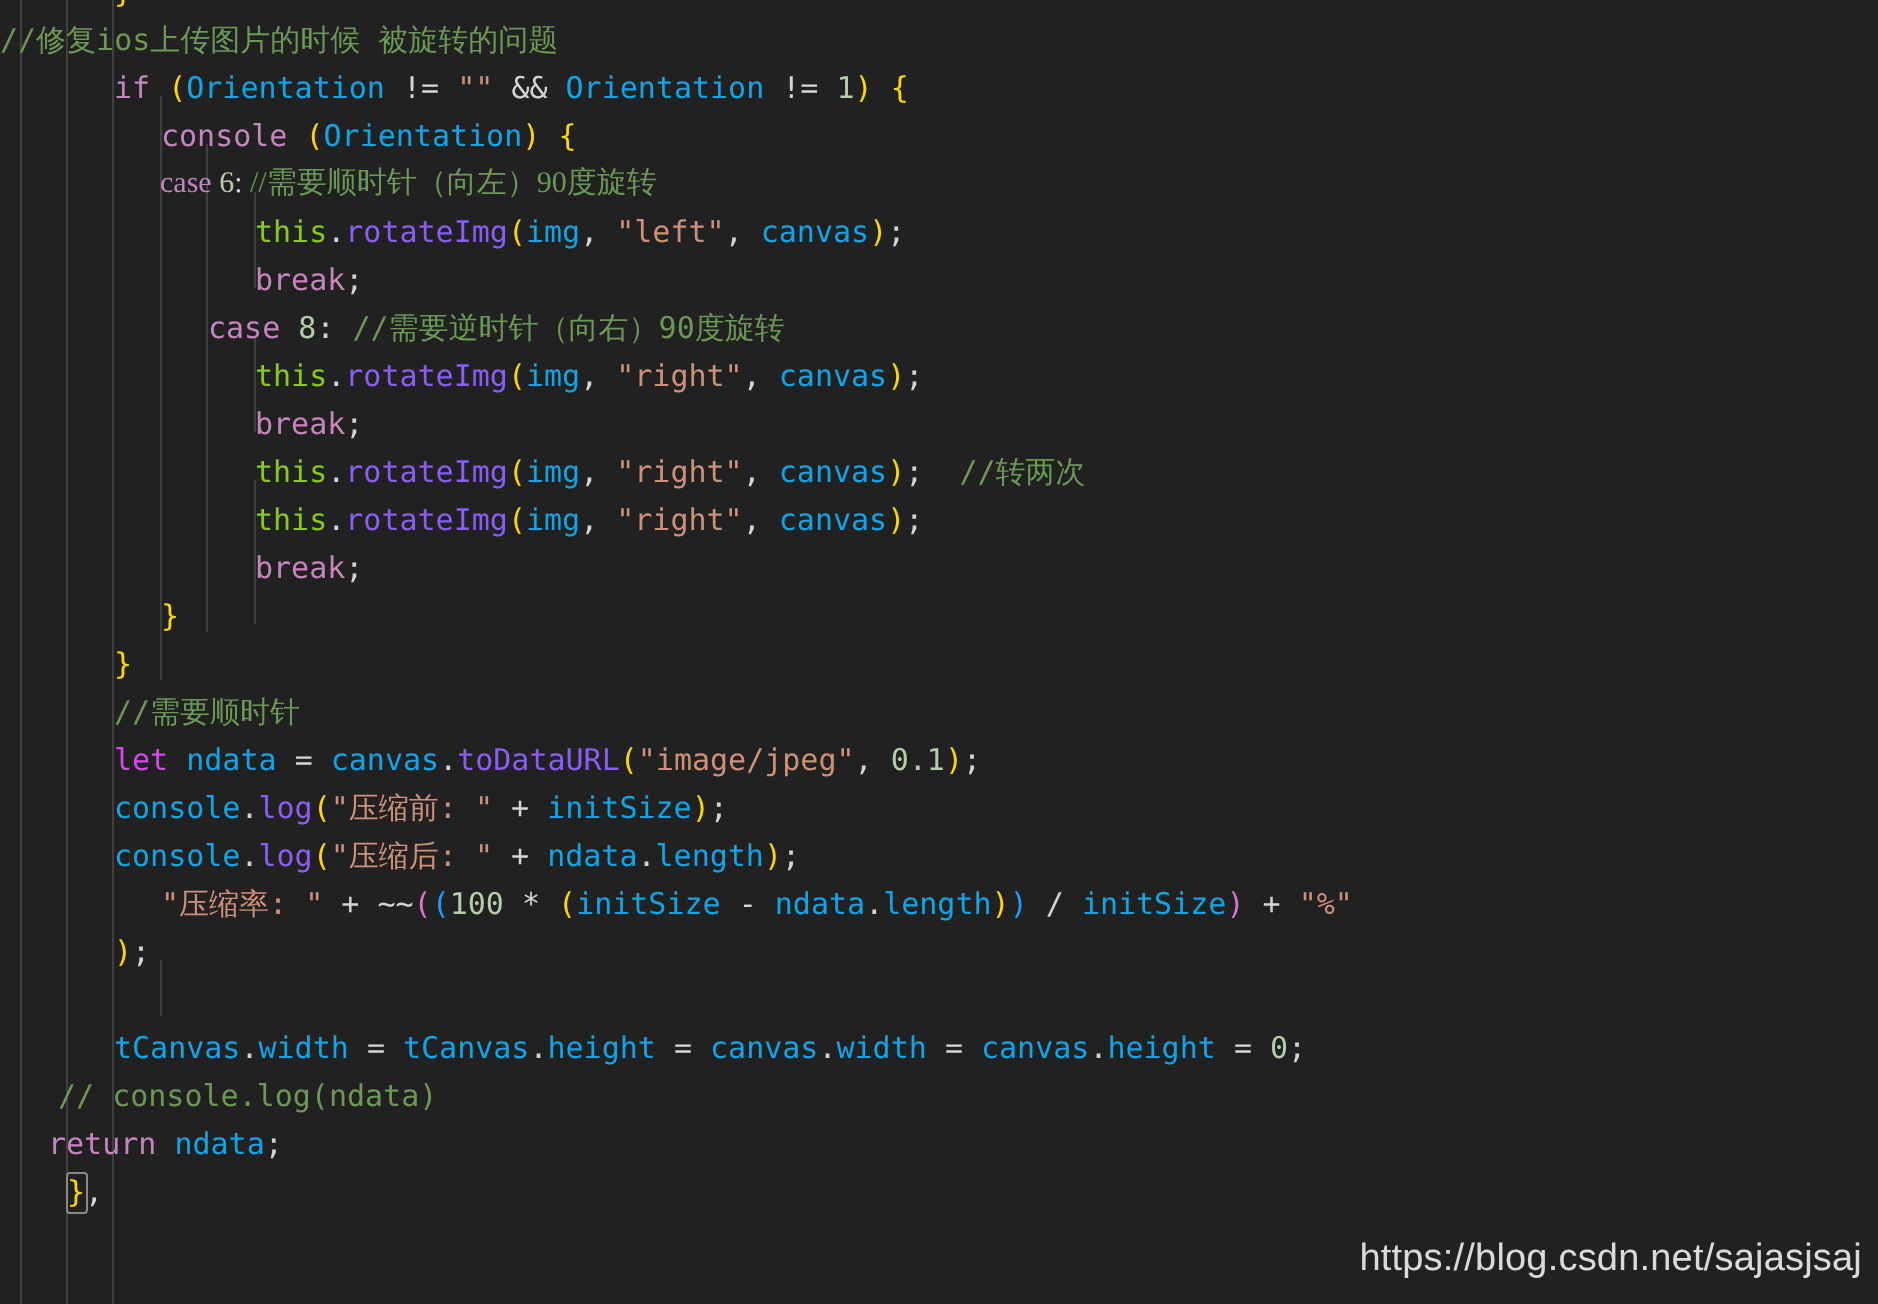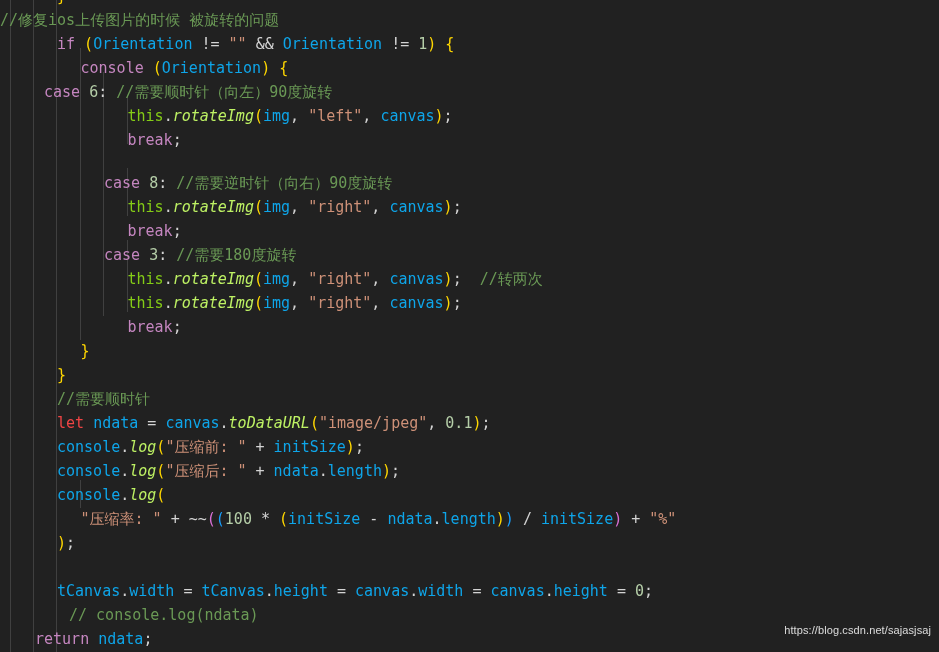--- a/index.html
+++ b/index.html
@@ -47,24 +47,24 @@
     white-space: pre;
     color: #d4d4d4;
     position: relative;
   }
   .code-line > span { white-space: pre; }
 
   
   .t-plain   { color: #d4d4d4; }
   .t-comment { color: #6a9955; }
   .t-keyword { color: #c586c0; }   
-  .t-decl    { color: #ef4444; }   
+  .t-decl    { color: #d946ef; }   
   .t-var     { color: #0ea5e9; }   
   .t-this    { color: #84cc16; }   
-  .t-fn      { color: #bef264; font-style: italic; }   
+  .t-fn      { color: #8b5cf6; }   
   .t-str     { color: #ce9178; }   
   .t-num     { color: #b5cea8; }   
   .t-op      { color: #d4d4d4; }   
   .t-br1     { color: #ffd700; }   
   .t-br2     { color: #da70d6; }   
   .t-br3     { color: #179fff; }   
 
   
   .bracket-match {
     outline: 1px solid #888b7e;
@@ -73,21 +73,21 @@
   }
 
   
   .watermark {
     position: absolute;
     right: 8px;
     bottom: 10px;
     z-index: 3;
     color: #e8e8e8;
     font-family: "Liberation Sans", sans-serif;
-    font-size: 11px;
+    font-size: 19px;
     letter-spacing: .1px;
     opacity: .93;
     white-space: nowrap;
   }
 </style>
 </head>
 <body>
 
 <div id="editor-root">
 
@@ -101,41 +101,39 @@
       <div class="guide" style="left: 127px; top: 168px; height: 48px;"></div>
       <div class="guide" style="left: 127px; top: 240px; height: 72px;"></div>
       <div class="guide" style="left: 80px; top: 480px; height: 28px;"></div>
     </div>
 
   <div class="code-surface">
       <div class="code-line" style="padding-left: 57px;"><span class="t-br1">}</span></div>
       <div class="code-line" style=""><span class="t-comment">//修复ios上传图片的时候 被旋转的问题</span></div>
       <div class="code-line" style="padding-left: 57px;"><span class="t-keyword">if</span><span class="t-plain"> </span><span class="t-br1">(</span><span class="t-var">Orientation</span><span class="t-plain"> </span><span class="t-op">!=</span><span class="t-plain"> </span><span class="t-str">""</span><span class="t-plain"> </span><span class="t-op">&amp;&amp;</span><span class="t-plain"> </span><span class="t-var">Orientation</span><span class="t-plain"> </span><span class="t-op">!=</span><span class="t-plain"> </span><span class="t-num">1</span><span class="t-br1">)</span><span class="t-plain"> </span><span class="t-br1">{</span></div>
       <div class="code-line" style="padding-left: 80.5px;"><span class="t-keyword">console</span><span class="t-plain"> </span><span class="t-br1">(</span><span class="t-var">Orientation</span><span class="t-br1">)</span><span class="t-plain"> </span><span class="t-br1">{</span></div>
-      <div class="code-line" style="padding-left: 44px;"><span class="t-keyword">case</span><span class="t-plain"> </span><span class="t-num">6</span><span class="t-plain">:</span><span class="t-plain"> </span><span class="t-comment">//需要顺时针（向左）90度旋转</span></div>
+      <div class="code-line" style="padding-left: 80px; font-family: Liberation Serif, serif;"><span class="t-keyword">case</span><span class="t-plain"> </span><span class="t-num">6</span><span class="t-plain">:</span><span class="t-plain"> </span><span class="t-comment">//需要顺时针（向左）90度旋转</span></div>
       <div class="code-line" style="padding-left: 127.5px;"><span class="t-this">this</span><span class="t-plain">.</span><span class="t-fn">rotateImg</span><span class="t-br1">(</span><span class="t-var">img</span><span class="t-plain">,</span><span class="t-plain"> </span><span class="t-str">"left"</span><span class="t-plain">,</span><span class="t-plain"> </span><span class="t-var">canvas</span><span class="t-br1">)</span><span class="t-plain">;</span></div>
       <div class="code-line" style="padding-left: 127.5px;"><span class="t-keyword">break</span><span class="t-plain">;</span></div>
-      <div class="code-line" style="padding-left: 104px; margin-top: 19px;"><span class="t-keyword">case</span><span class="t-plain"> </span><span class="t-num">8</span><span class="t-plain">:</span><span class="t-plain"> </span><span class="t-comment">//需要逆时针（向右）90度旋转</span></div>
+      <div class="code-line" style="padding-left: 104px;"><span class="t-keyword">case</span><span class="t-plain"> </span><span class="t-num">8</span><span class="t-plain">:</span><span class="t-plain"> </span><span class="t-comment">//需要逆时针（向右）90度旋转</span></div>
       <div class="code-line" style="padding-left: 127.5px;"><span class="t-this">this</span><span class="t-plain">.</span><span class="t-fn">rotateImg</span><span class="t-br1">(</span><span class="t-var">img</span><span class="t-plain">,</span><span class="t-plain"> </span><span class="t-str">"right"</span><span class="t-plain">,</span><span class="t-plain"> </span><span class="t-var">canvas</span><span class="t-br1">)</span><span class="t-plain">;</span></div>
       <div class="code-line" style="padding-left: 127.5px;"><span class="t-keyword">break</span><span class="t-plain">;</span></div>
-      <div class="code-line" style="padding-left: 104px;"><span class="t-keyword">case</span><span class="t-plain"> </span><span class="t-num">3</span><span class="t-plain">:</span><span class="t-plain"> </span><span class="t-comment">//需要180度旋转</span></div>
       <div class="code-line" style="padding-left: 127.5px;"><span class="t-this">this</span><span class="t-plain">.</span><span class="t-fn">rotateImg</span><span class="t-br1">(</span><span class="t-var">img</span><span class="t-plain">,</span><span class="t-plain"> </span><span class="t-str">"right"</span><span class="t-plain">,</span><span class="t-plain"> </span><span class="t-var">canvas</span><span class="t-br1">)</span><span class="t-plain">;</span><span class="t-plain">  </span><span class="t-comment">//转两次</span></div>
       <div class="code-line" style="padding-left: 127.5px;"><span class="t-this">this</span><span class="t-plain">.</span><span class="t-fn">rotateImg</span><span class="t-br1">(</span><span class="t-var">img</span><span class="t-plain">,</span><span class="t-plain"> </span><span class="t-str">"right"</span><span class="t-plain">,</span><span class="t-plain"> </span><span class="t-var">canvas</span><span class="t-br1">)</span><span class="t-plain">;</span></div>
       <div class="code-line" style="padding-left: 127.5px;"><span class="t-keyword">break</span><span class="t-plain">;</span></div>
       <div class="code-line" style="padding-left: 80.5px;"><span class="t-br1">}</span></div>
       <div class="code-line" style="padding-left: 57px;"><span class="t-br1">}</span></div>
       <div class="code-line" style="padding-left: 57px;"><span class="t-comment">//需要顺时针</span></div>
       <div class="code-line" style="padding-left: 57px;"><span class="t-decl">let</span><span class="t-plain"> </span><span class="t-var">ndata</span><span class="t-plain"> </span><span class="t-op">=</span><span class="t-plain"> </span><span class="t-var">canvas</span><span class="t-plain">.</span><span class="t-fn">toDataURL</span><span class="t-br1">(</span><span class="t-str">"image/jpeg"</span><span class="t-plain">,</span><span class="t-plain"> </span><span class="t-num">0.1</span><span class="t-br1">)</span><span class="t-plain">;</span></div>
       <div class="code-line" style="padding-left: 57px;"><span class="t-var">console</span><span class="t-plain">.</span><span class="t-fn">log</span><span class="t-br1">(</span><span class="t-str">"压缩前: "</span><span class="t-plain"> </span><span class="t-op">+</span><span class="t-plain"> </span><span class="t-var">initSize</span><span class="t-br1">)</span><span class="t-plain">;</span></div>
       <div class="code-line" style="padding-left: 57px;"><span class="t-var">console</span><span class="t-plain">.</span><span class="t-fn">log</span><span class="t-br1">(</span><span class="t-str">"压缩后: "</span><span class="t-plain"> </span><span class="t-op">+</span><span class="t-plain"> </span><span class="t-var">ndata</span><span class="t-plain">.</span><span class="t-var">length</span><span class="t-br1">)</span><span class="t-plain">;</span></div>
-      <div class="code-line" style="padding-left: 57px;"><span class="t-var">console</span><span class="t-plain">.</span><span class="t-fn">log</span><span class="t-br1">(</span></div>
       <div class="code-line" style="padding-left: 80.5px;"><span class="t-str">"压缩率: "</span><span class="t-plain"> </span><span class="t-op">+</span><span class="t-plain"> </span><span class="t-op">~~</span><span class="t-br2">(</span><span class="t-br3">(</span><span class="t-num">100</span><span class="t-plain"> </span><span class="t-op">*</span><span class="t-plain"> </span><span class="t-br1">(</span><span class="t-var">initSize</span><span class="t-plain"> </span><span class="t-op">-</span><span class="t-plain"> </span><span class="t-var">ndata</span><span class="t-plain">.</span><span class="t-var">length</span><span class="t-br1">)</span><span class="t-br3">)</span><span class="t-plain"> </span><span class="t-op">/</span><span class="t-plain"> </span><span class="t-var">initSize</span><span class="t-br2">)</span><span class="t-plain"> </span><span class="t-op">+</span><span class="t-plain"> </span><span class="t-str">"%"</span></div>
       <div class="code-line" style="padding-left: 57px;"><span class="t-br1">)</span><span class="t-plain">;</span></div>
       <div class="code-line" style="padding-left: 10px;">&nbsp;</div>
       <div class="code-line" style="padding-left: 57px;"><span class="t-var">tCanvas</span><span class="t-plain">.</span><span class="t-var">width</span><span class="t-plain"> </span><span class="t-op">=</span><span class="t-plain"> </span><span class="t-var">tCanvas</span><span class="t-plain">.</span><span class="t-var">height</span><span class="t-plain"> </span><span class="t-op">=</span><span class="t-plain"> </span><span class="t-var">canvas</span><span class="t-plain">.</span><span class="t-var">width</span><span class="t-plain"> </span><span class="t-op">=</span><span class="t-plain"> </span><span class="t-var">canvas</span><span class="t-plain">.</span><span class="t-var">height</span><span class="t-plain"> </span><span class="t-op">=</span><span class="t-plain"> </span><span class="t-num">0</span><span class="t-plain">;</span></div>
-      <div class="code-line" style="padding-left: 69px;"><span class="t-comment">// console.log(ndata)</span></div>
-      <div class="code-line" style="padding-left: 35px;"><span class="t-keyword">return</span><span class="t-plain"> </span><span class="t-var">ndata</span><span class="t-plain">;</span></div>
+      <div class="code-line" style="padding-left: 29px;"><span class="t-comment">// console.log(ndata)</span></div>
+      <div class="code-line" style="padding-left: 24px;"><span class="t-keyword">return</span><span class="t-plain"> </span><span class="t-var">ndata</span><span class="t-plain">;</span></div>
       <div class="code-line" style="padding-left: 33.5px;"><span class="t-br1 bracket-match">}</span><span class="t-plain">,</span></div>
     </div>
 
   <div class="watermark">https://blog.csdn.net/sajasjsaj</div>
 
 </div>
 
 </body></html>

